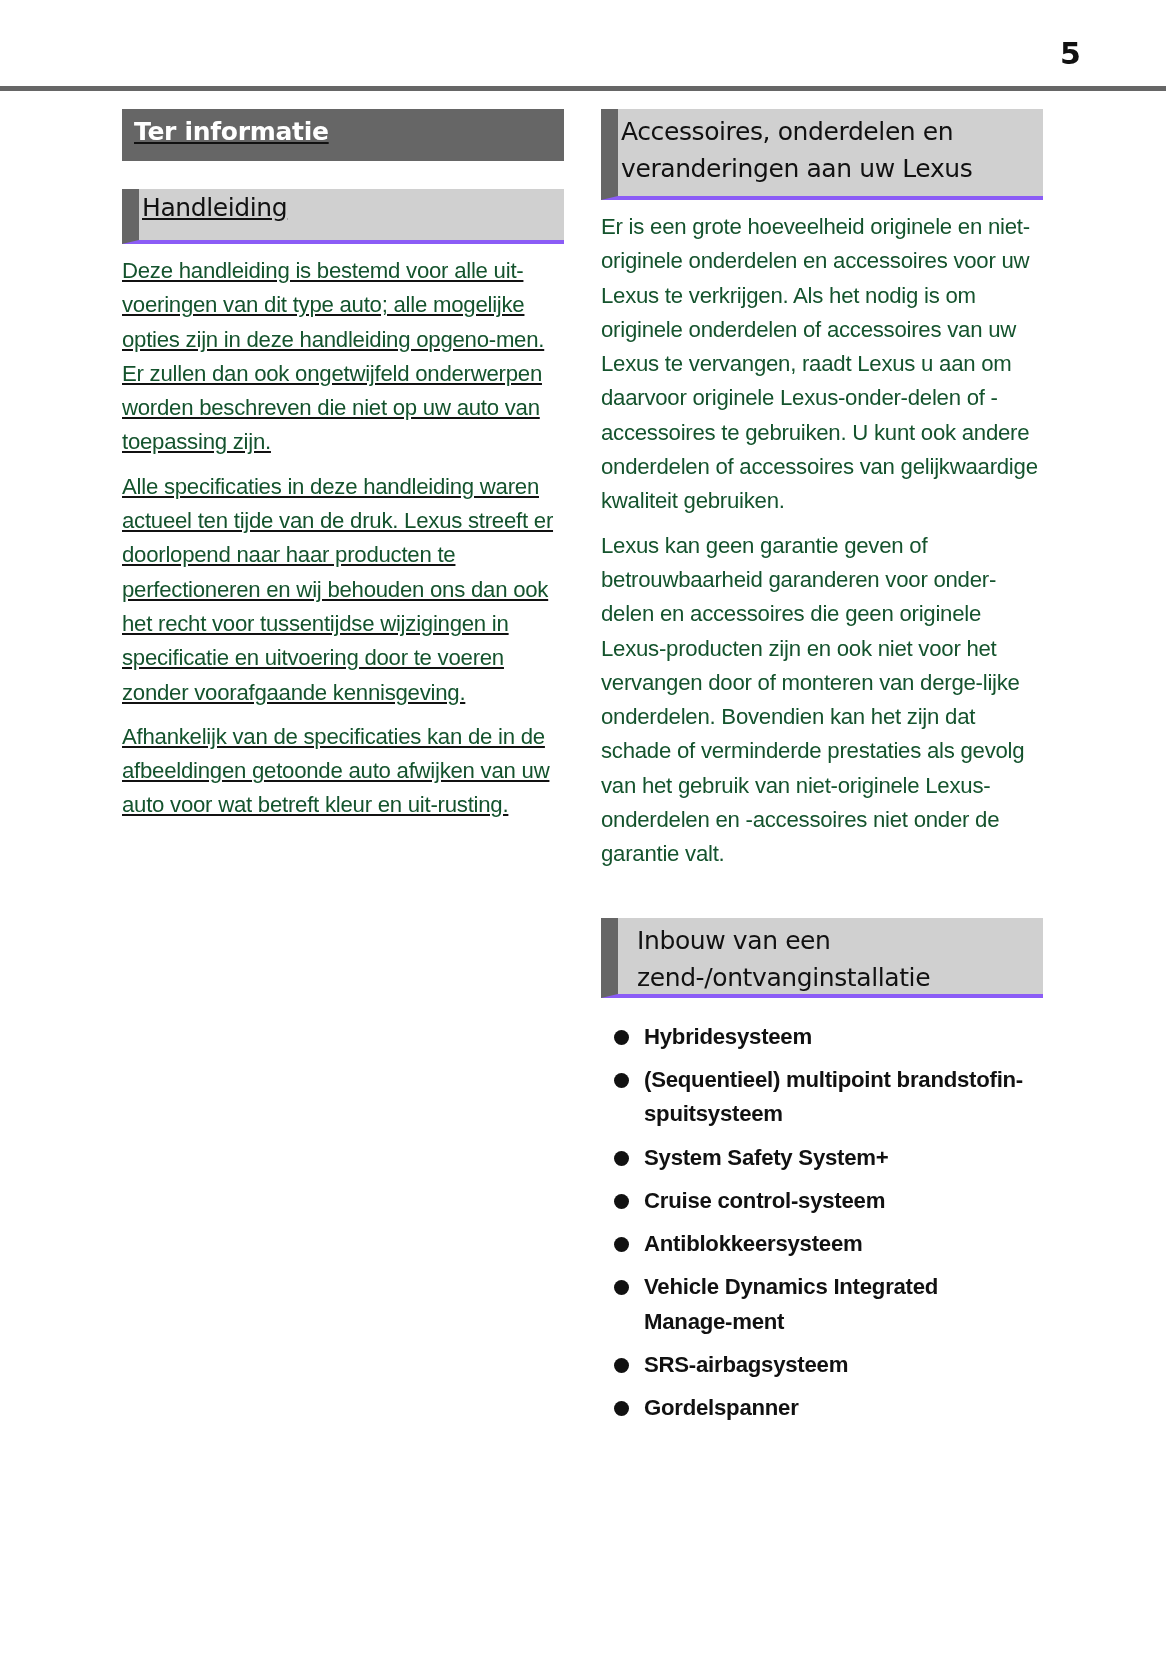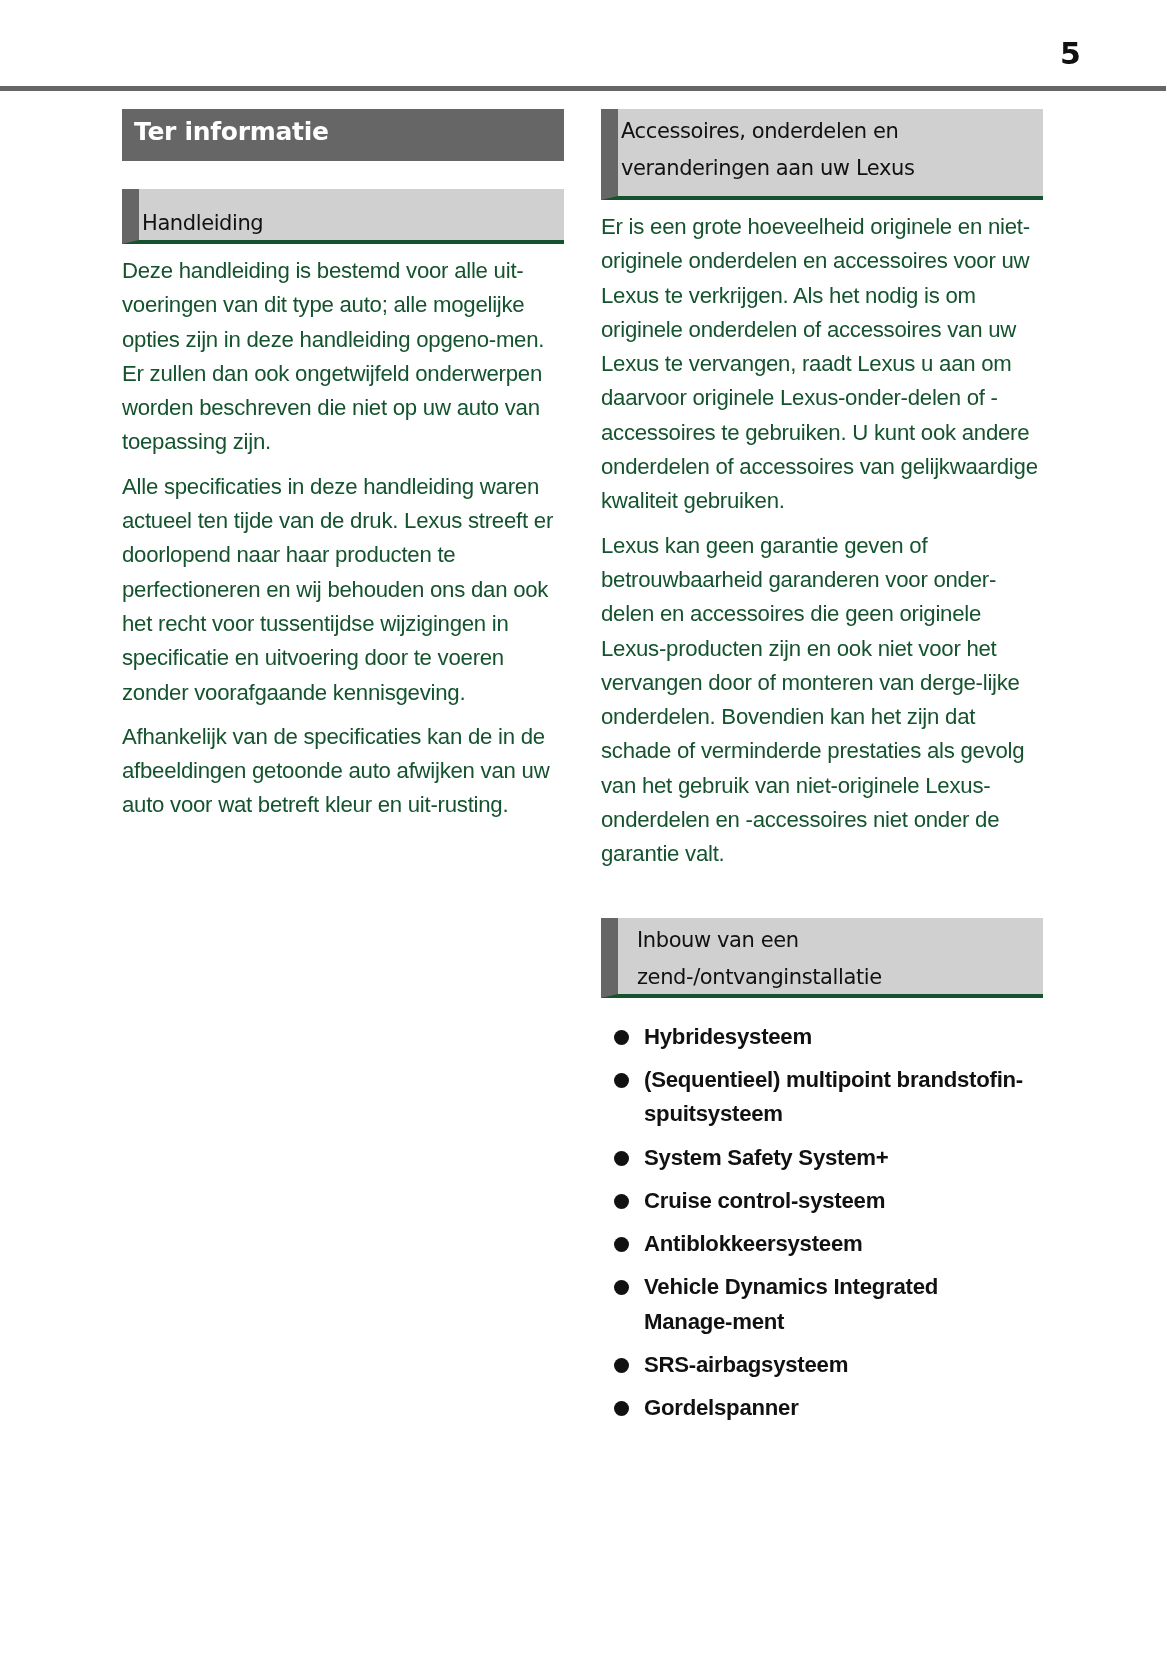--- a/index.html
+++ b/index.html
@@ -2,29 +2,29 @@
 <html><head>
 <meta charset="utf-8">
 <style>
   html, body { margin:0; padding:0; background:#ffffff; }
   body { width:1166px; height:1654px; position:relative; overflow:hidden;
          font-family:"Liberation Sans", sans-serif; color:#111; }
   .page-num { position:absolute; left:1060px; top:36px; font-size:30px; font-weight:bold;
               color:#111; font-family:"DejaVu Sans", sans-serif; }
   .top-rule { position:absolute; left:0; top:86px; width:1166px; height:5px; background:#666666; }
   .col { position:absolute; top:109px; width:442px; }
-  .col-left { left:122px; }
+  .col-left { left:122px;text-decoration:underline; }
   .col-right { left:601px; }
   .chapter-bar { background:#666666; color:#ffffff; height:52px; box-sizing:border-box;
                  padding:8px 12px 0 12px; font-size:25px; font-weight:bold;
                  font-family:"DejaVu Sans", sans-serif; letter-spacing:-0.3px; }
-  .sec-bar { background:#d0d0d0; border-left:17px solid #666666; border-bottom:4px solid #14532d;
-             box-sizing:border-box; padding:4px 10px 8px 3px; font-size:21px; color:#111;
+  .sec-bar { background:#d0d0d0; border-left:17px solid #666666; border-bottom:4px solid #8b5cf6;
+             box-sizing:border-box; padding:4px 10px 8px 3px; font-size:25px; color:#111;
              font-family:"DejaVu Sans", sans-serif; letter-spacing:-0.4px; line-height:37px; }
-  .sec-bar.single { height:55px; padding-top:16px; }
+  .sec-bar.single { height:55px; padding-top:0; }
   .para { font-size:22.2px; line-height:34.3px; margin:0 0 10px 0; letter-spacing:-0.25px;
           color:#14532d; }
   .bullets { list-style:none; margin:12px; padding:0;font-weight:bold; }
   .bullets li { position:relative; padding-left:31px; font-size:22.2px; line-height:34.3px;
                 margin-bottom:9px; letter-spacing:-0.25px; }
   .bullet-dot { position:absolute; left:1px; top:10px; width:15px; height:15px; border-radius:50%;
                 background:#111; }
 </style>
 </head>
 <body>

